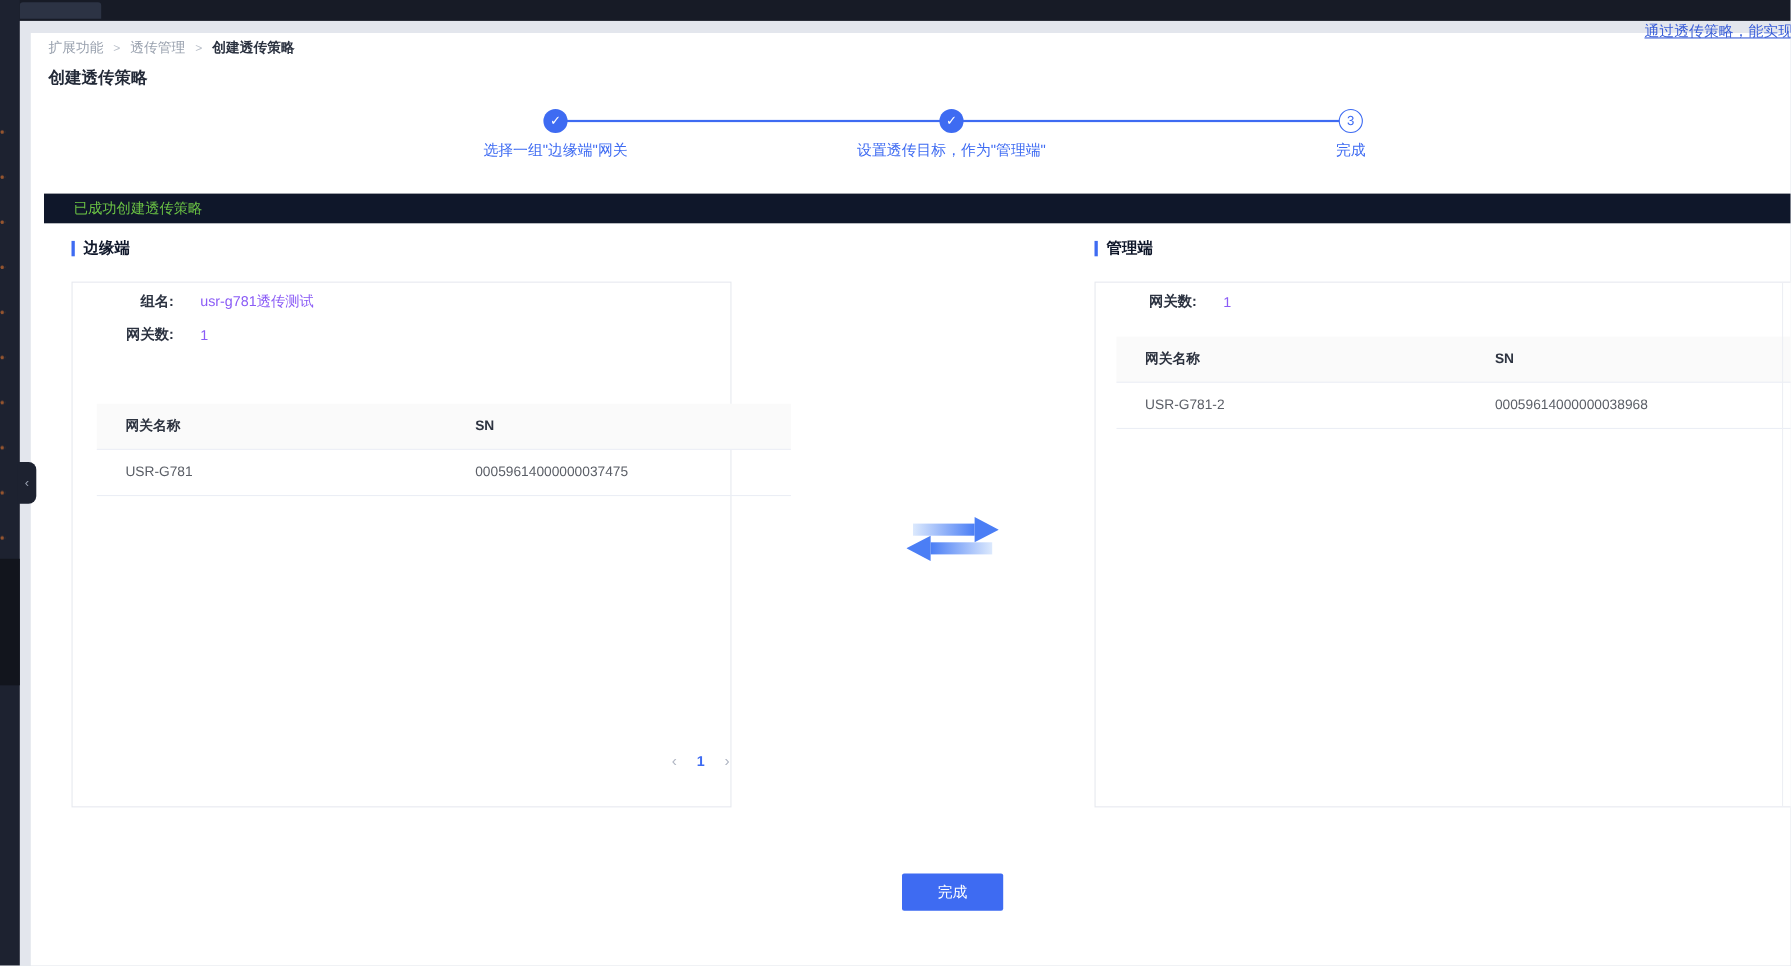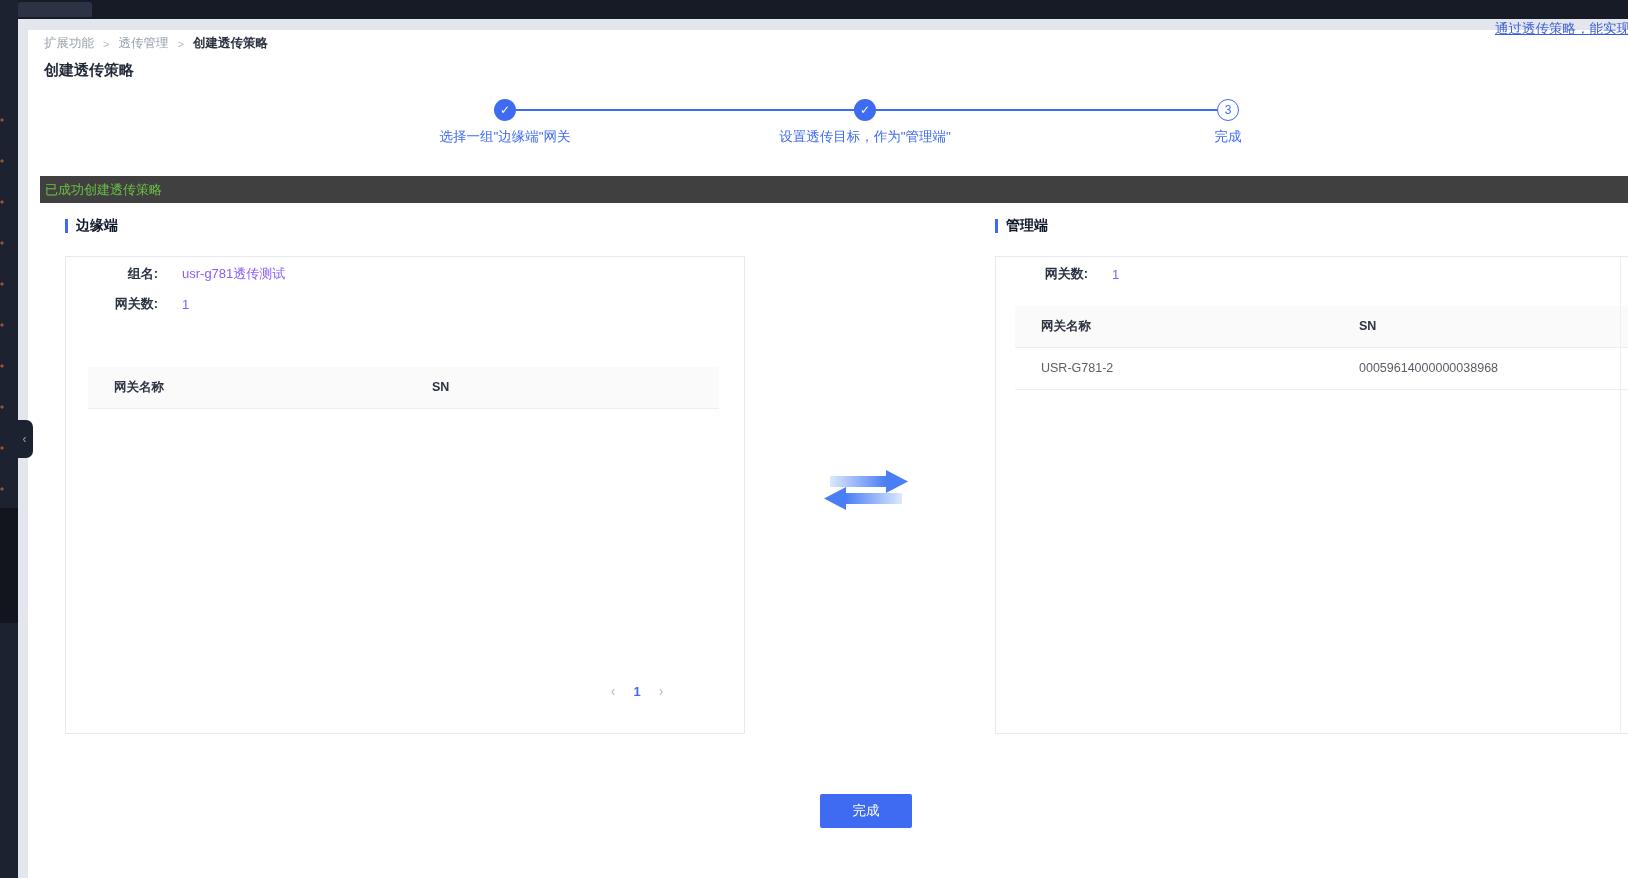--- a/index.html
+++ b/index.html
@@ -33,31 +33,31 @@
 
   
   .step-line{position:absolute;top:109px;height:2px;background:#3e6bf2;}
   .step-node{position:absolute;top:99px;width:22px;height:22px;border-radius:50%;box-sizing:border-box;
     display:flex;align-items:center;justify-content:center;}
   .step-done{background:#3e6bf2;color:#fff;font-size:12px;font-weight:700;}
   .step-current{background:#fff;border:1.5px solid #3e6bf2;color:#3e6bf2;font-size:12px;}
   .step-label{position:absolute;top:128px;width:300px;text-align:center;font-size:13.5px;color:#3e6bf2;}
 
   
-  .alert-success{position:absolute;left:40px;top:176px;width:1588px;height:27px;background:#404040;
-    color:#6ac144;font-size:13px;line-height:27px;padding-left:5px;box-sizing:border-box;}
+  .alert-success{position:absolute;left:40px;top:176px;width:1588px;height:27px;background:#0f172a;
+    color:#6ac144;font-size:13px;line-height:27px;padding-left:27px;box-sizing:border-box;}
 
   
   .section-header{position:absolute;top:218px;display:flex;align-items:center;height:16px;}
   .section-bar{width:3px;height:14px;background:#3e6bf2;margin-right:8px;}
   .section-title{font-size:14px;font-weight:700;color:#0f172a;}
 
   
   .panel{position:absolute;top:256px;height:478px;background:#fff;border:1px solid #e7e9ef;box-sizing:border-box;}
-  .panel-edge{left:65px;width:680px;}
+  .panel-edge{left:65px;width:600px;}
   .panel-mgmt{left:995px;width:682px;}
 
   .field-rows{position:absolute;left:0;top:2px;width:100%;}
   .field-row{display:flex;height:30px;align-items:center;font-size:13px;}
   .field-label{width:92px;text-align:right;font-weight:700;color:#2b3240;}
   .field-value{margin-left:24px;color:#8b5cf6;}
 
   .gw-table{position:absolute;font-size:12.5px;}
   .panel-edge .gw-table{left:22px;top:110px;width:631px;}
   .panel-mgmt .gw-table{left:19px;top:49px;right:20px;}
@@ -149,20 +149,24 @@
       <div class="field-row">
         <span class="field-label">网关数:</span>
         <span class="field-value">1</span>
       </div>
     </div>
 
     <div class="gw-table">
       <div class="gw-thead">
         <span class="cell col-name">网关名称</span>
         <span class="cell col-sn">SN</span>
+      </div>
+      <div class="gw-row">
+        <span class="cell col-name">USR-G781</span>
+        <span class="cell col-sn">00059614000000037475</span>
       </div>
     </div>
 
     <div class="pagination">
       <span class="page-arrow">‹</span>
       <span class="page-num">1</span>
       <span class="page-arrow">›</span>
     </div>
   </div>
 

